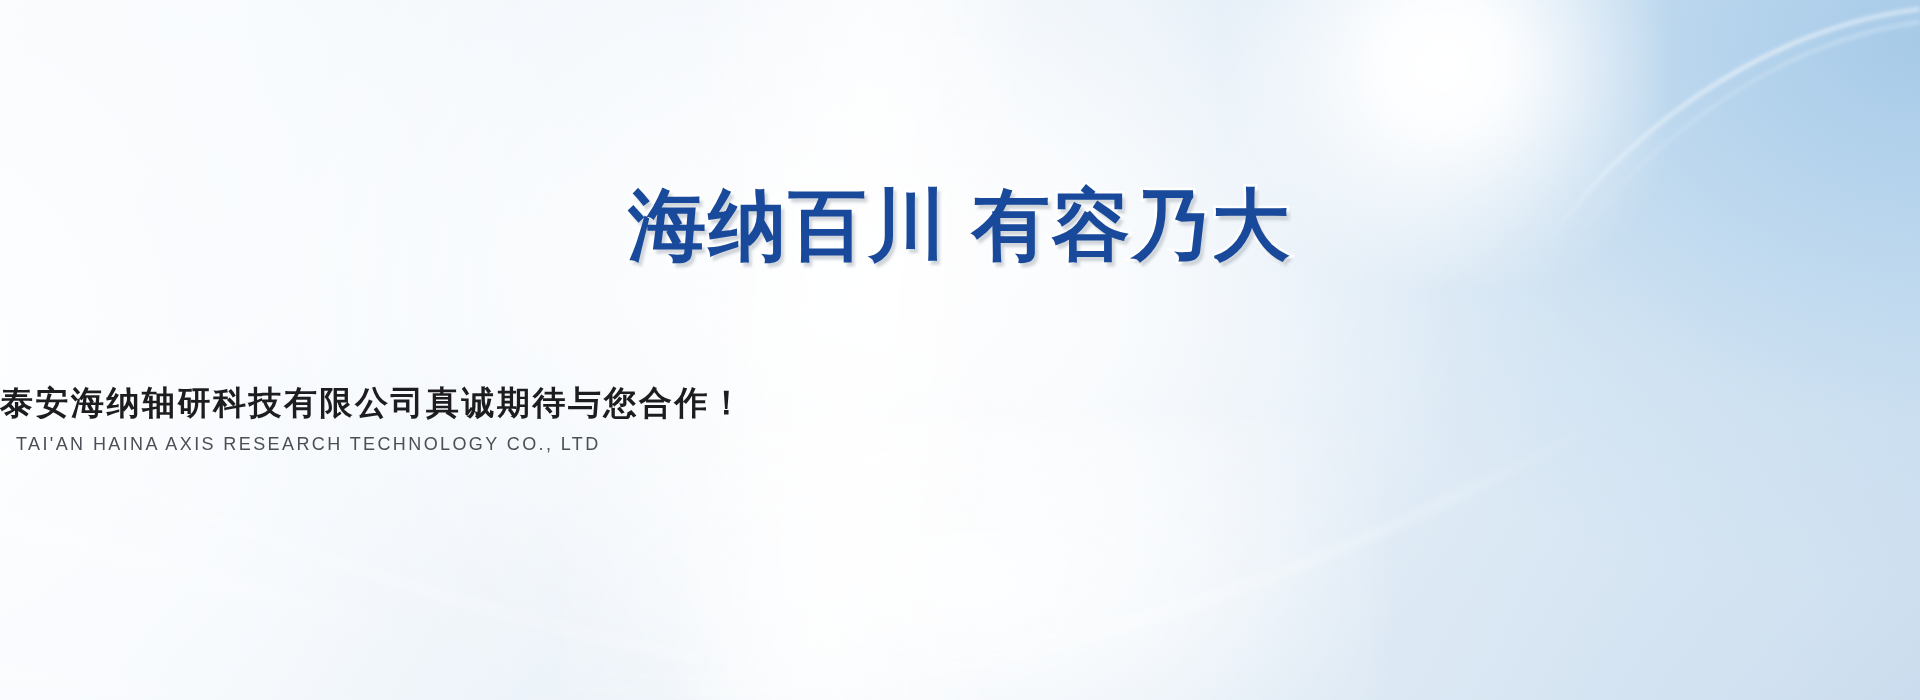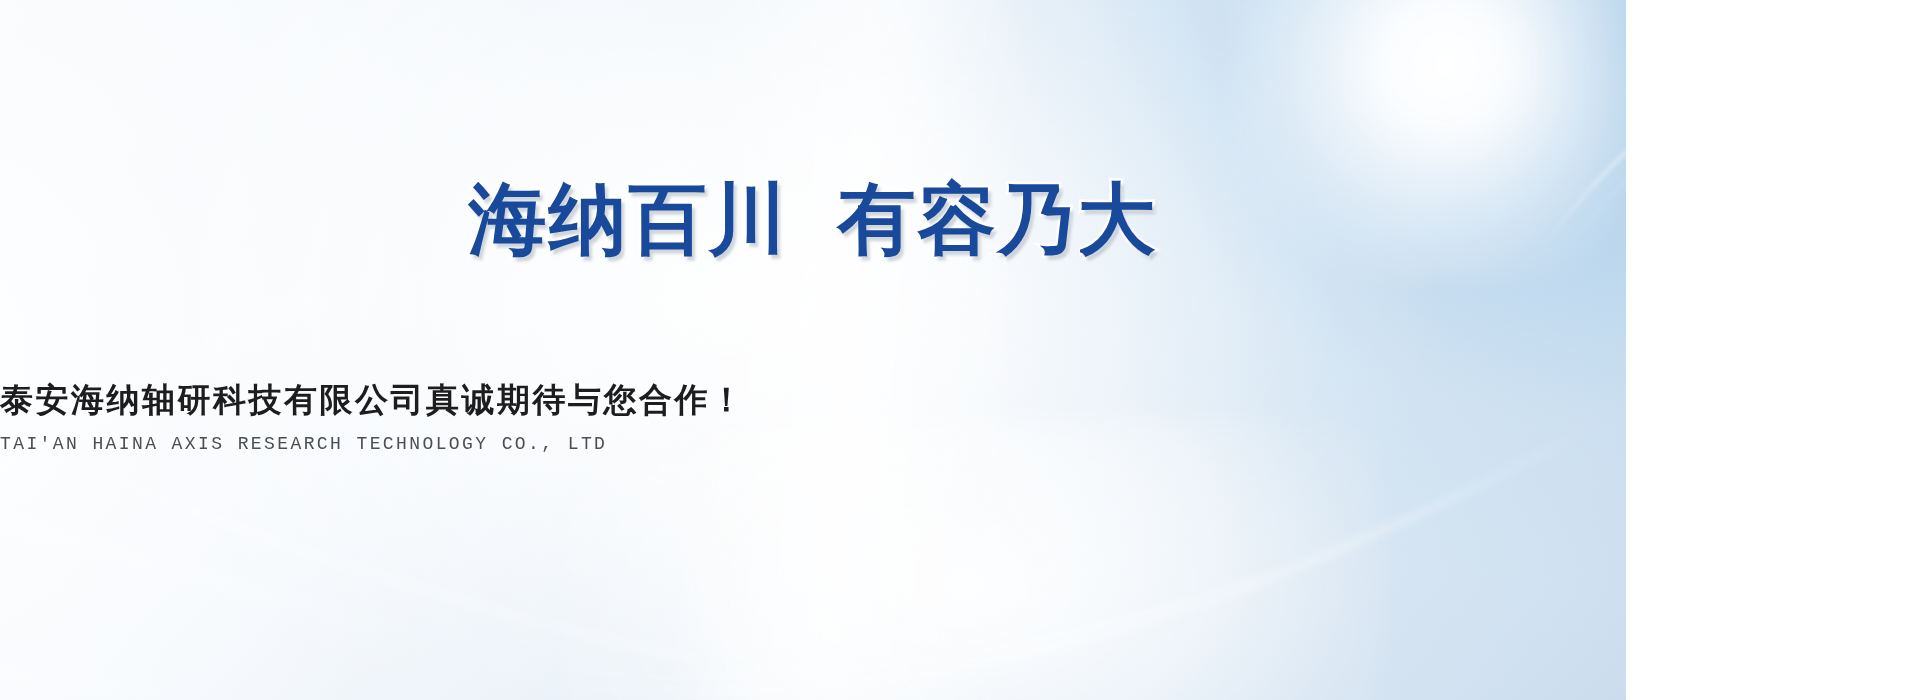--- a/index.html
+++ b/index.html
@@ -4,24 +4,24 @@
 <title>Banner</title>
 <style>
   html, body {
     margin: 0;
     padding: 0;
     background: #ffffff;
   }
 
   #stage {
     position: relative;
-    width: 1626px;
+    width: 1920px;
     height: 700px;
     overflow: hidden;
-    font-family: Liberation Mono, monospace;
+    font-family: Liberation Sans, sans-serif;
     background: #14b8a6;
   }
 
   
 
   .bg-base {
     position: absolute;
     inset: 0;
     background:
       linear-gradient(118deg,
@@ -178,20 +178,21 @@
   }
 
   .sub-en {
     margin-top: 10px;
     font-size: 18px;
     font-weight: 400;
     letter-spacing: 2.4px;
     color: #4b4f55;
     line-height: 1.3;
     white-space: nowrap;
+    padding-left: 16px;
   }
 </style>
 </head>
 <body>
 
 <div id="stage">
 
   <div class="bg-base"></div>
   <div class="bg-blue-right"></div>
   <div class="bg-left-wash"></div>

